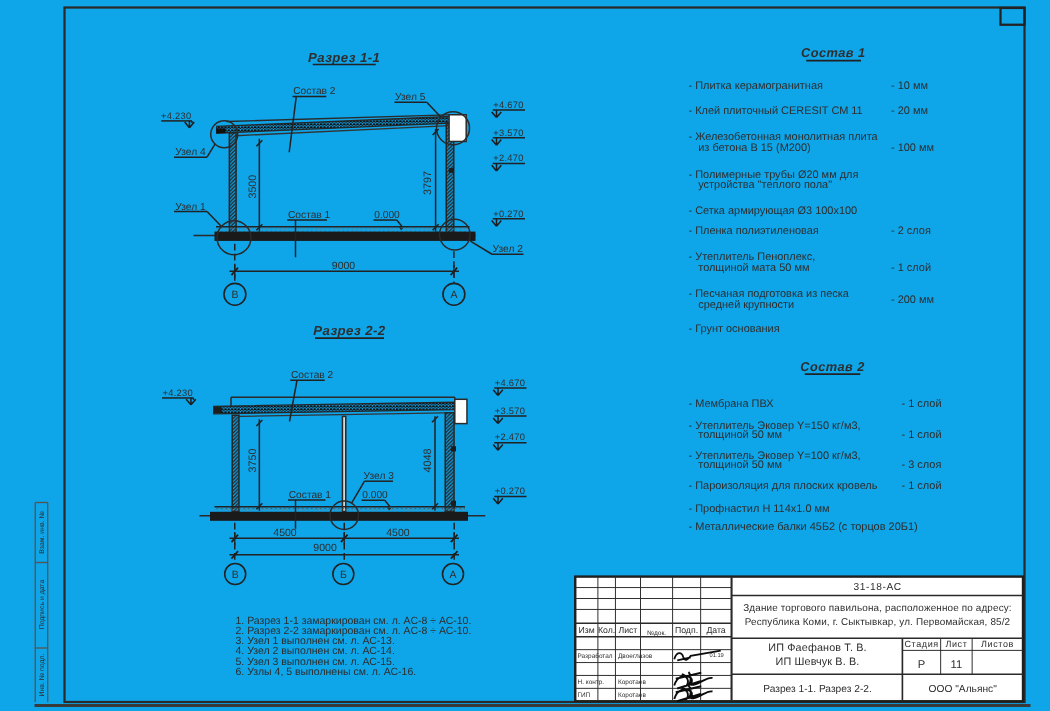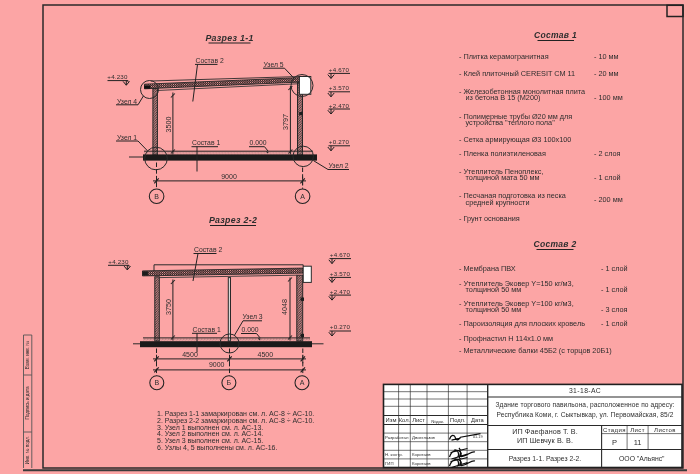--- a/index.html
+++ b/index.html
@@ -1,16 +1,16 @@
 <!DOCTYPE html>
 <html><head>
 <meta charset="utf-8">
 <style>
   html,body{margin:0;padding:0;background:#ffffff;}
-  #page{position:relative;width:700px;height:474px;background:#fca5a5;overflow:hidden;}
+  #page{position:relative;width:700px;height:474px;background:#0ea5e9;overflow:hidden;}
   svg{position:absolute;left:0;top:0;filter:blur(0.3px);}
   text{font-family:"Liberation Sans",sans-serif;fill:#2e2e2e;}
 </style>
 </head>
 <body>
 <div id="page">
 <svg width="700" height="474" viewBox="0 0 700 474">
 <defs>
   <pattern id="wallhatch" width="2.4" height="2.4" patternUnits="userSpaceOnUse">
     <path d="M0,2.4 L2.4,0 M-0.6,0.6 L0.6,-0.6 M1.8,3.0 L3.0,1.8" stroke="#262626" stroke-width="0.95"></path>

